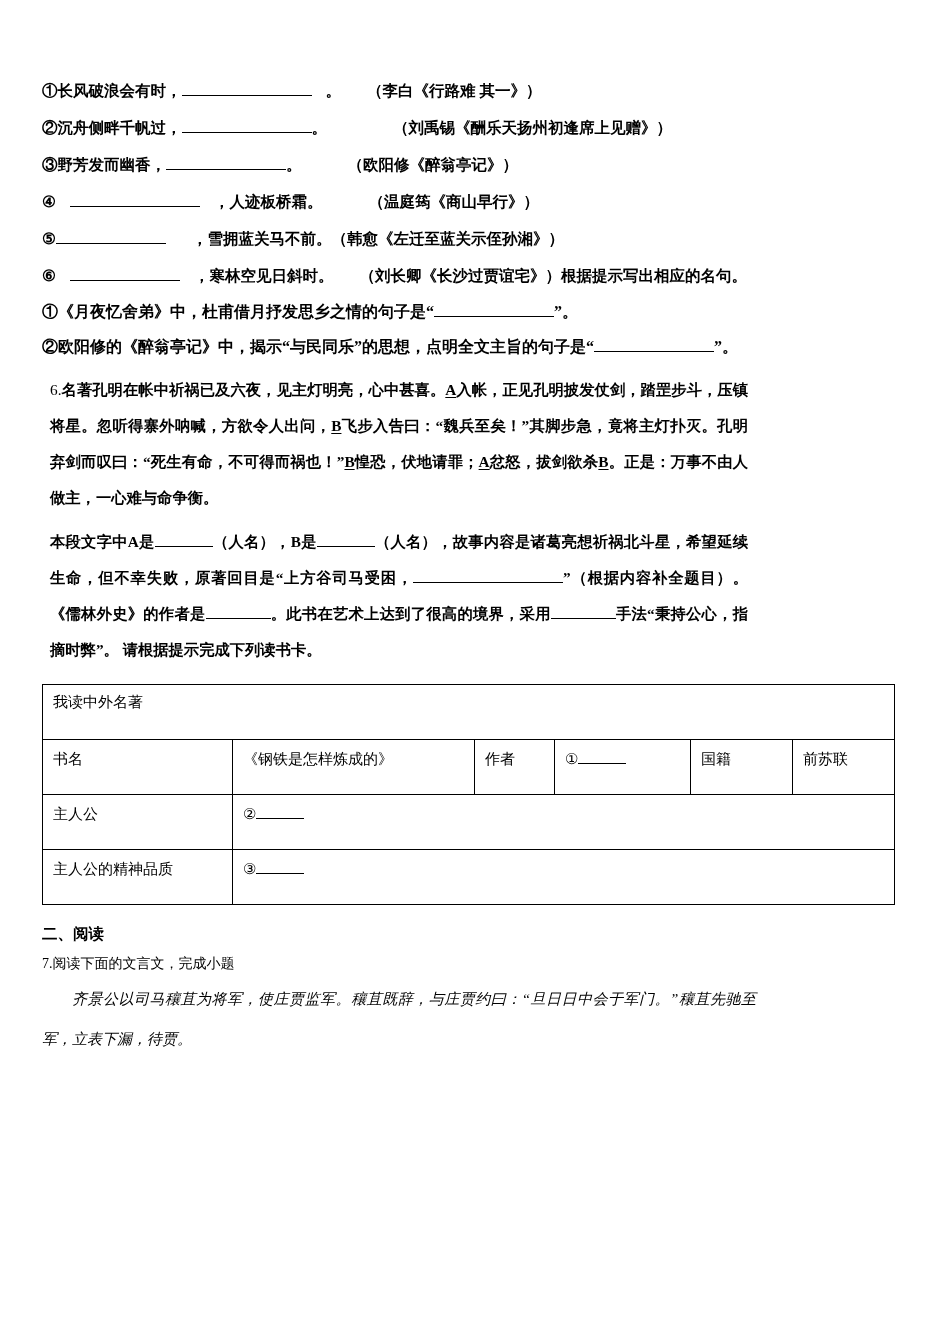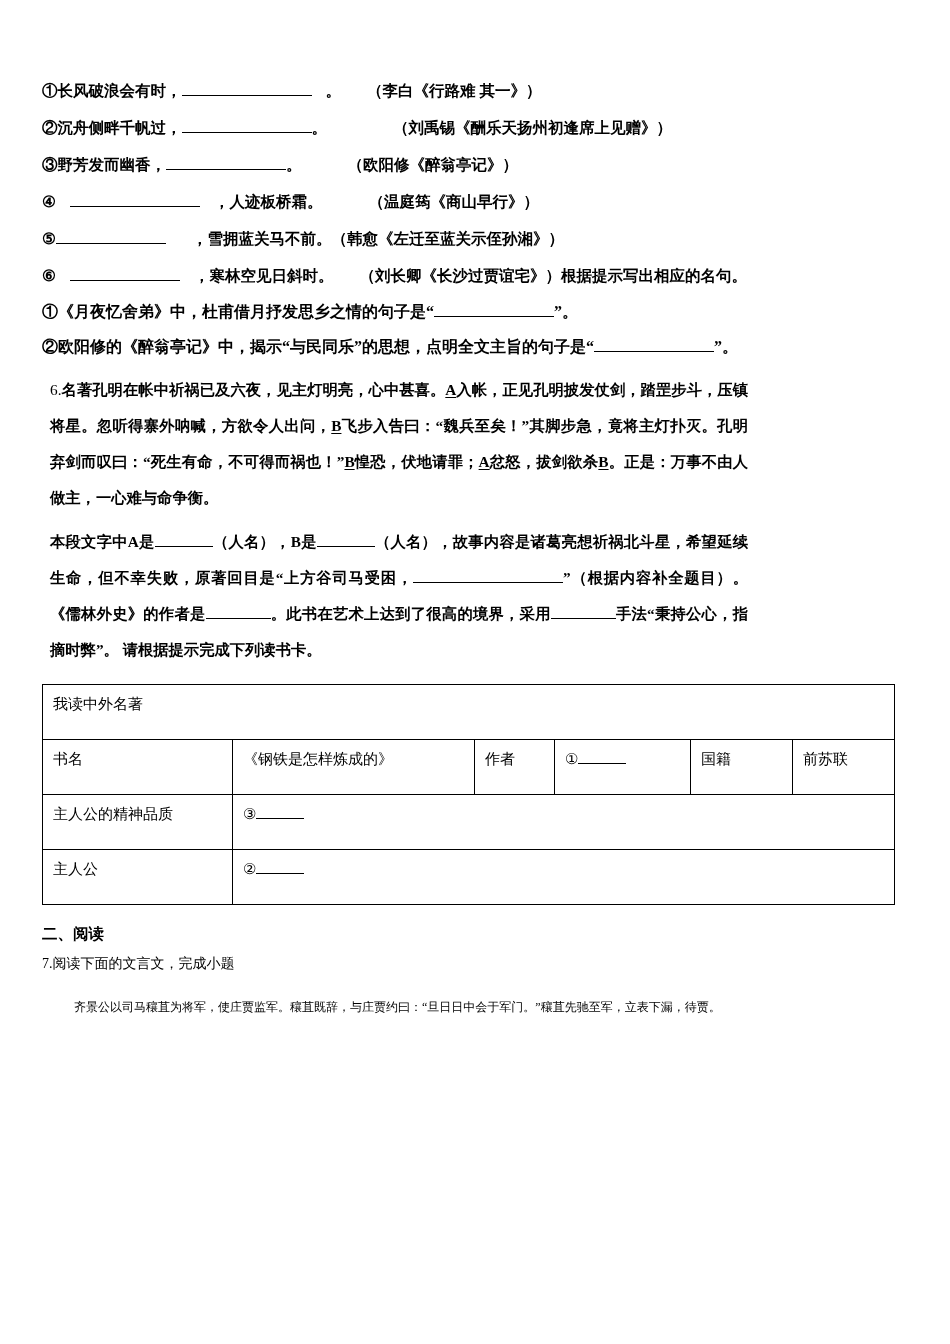--- a/index.html
+++ b/index.html
@@ -83,42 +83,43 @@
     table-layout: fixed;
   }
   table.reading-card td {
     border: 1.4px solid #000;
     padding: 8px 10px 10px 10px;
     font-size: 15px;
     vertical-align: top;
     line-height: 22px;
     height: 36px;
   }
-  td.title-cell { height: 40px; }
+  td.title-cell { height: 40px; font-family: Liberation Mono, monospace; }
   td.tall { height: 44px; }
 
   
   .sec-head {
     font-size: 15.5px;
     font-weight: bold;
     margin-top: 16px;
     line-height: 26px;
   }
   .q7-head {
     font-size: 14px;
     line-height: 30px;
     margin-top: 2px;
   }
   .classical {
-    font-size: 12px;
+    font-size: 15px;
     line-height: 40px;
     font-family: "Liberation Serif", "DejaVu Serif", serif;
+    font-style: italic;
     text-align: justify;
     text-justify: inter-ideograph;
-    margin: 8px;
+    margin: 0;
   }
   .classical.indent { text-indent: 2em; }
   .wavy {
     text-decoration: underline;
     text-decoration-style: wavy;
     text-decoration-thickness: 1px;
     text-underline-offset: 3px;
   }
   .solidu {
     text-decoration: underline;
@@ -186,27 +187,27 @@
       </tr>
       <tr>
         <td class="tall">书名</td>
         <td class="tall">《钢铁是怎样炼成的》</td>
         <td class="tall">作者</td>
         <td class="tall"><span>①</span><span class="blank b-48"></span></td>
         <td class="tall">国籍</td>
         <td class="tall">前苏联</td>
       </tr>
       <tr>
+        <td class="tall">主人公</td>
+        <td class="tall" colspan="5"><span>②</span><span class="blank b-48"></span></td>
+      </tr>
+      <tr>
         <td class="tall">主人公的精神品质</td>
         <td class="tall" colspan="5"><span>③</span><span class="blank b-48"></span></td>
       </tr>
-      <tr>
-        <td class="tall">主人公</td>
-        <td class="tall" colspan="5"><span>②</span><span class="blank b-48"></span></td>
-      </tr>
     </tbody>
   </table>
 
   <div class="sec-head">二、阅读</div>
 
   <div class="q7-head"><span>7.</span><span>阅读下面的文言文，完成小题</span></div>
 
   <p class="classical indent">齐景公以司马穰苴为将军，使庄贾监军。穰苴既辞，与庄贾约曰：“旦日日中会于军门。”穰苴先驰至军，立表下漏，待贾。</p>
 
 

